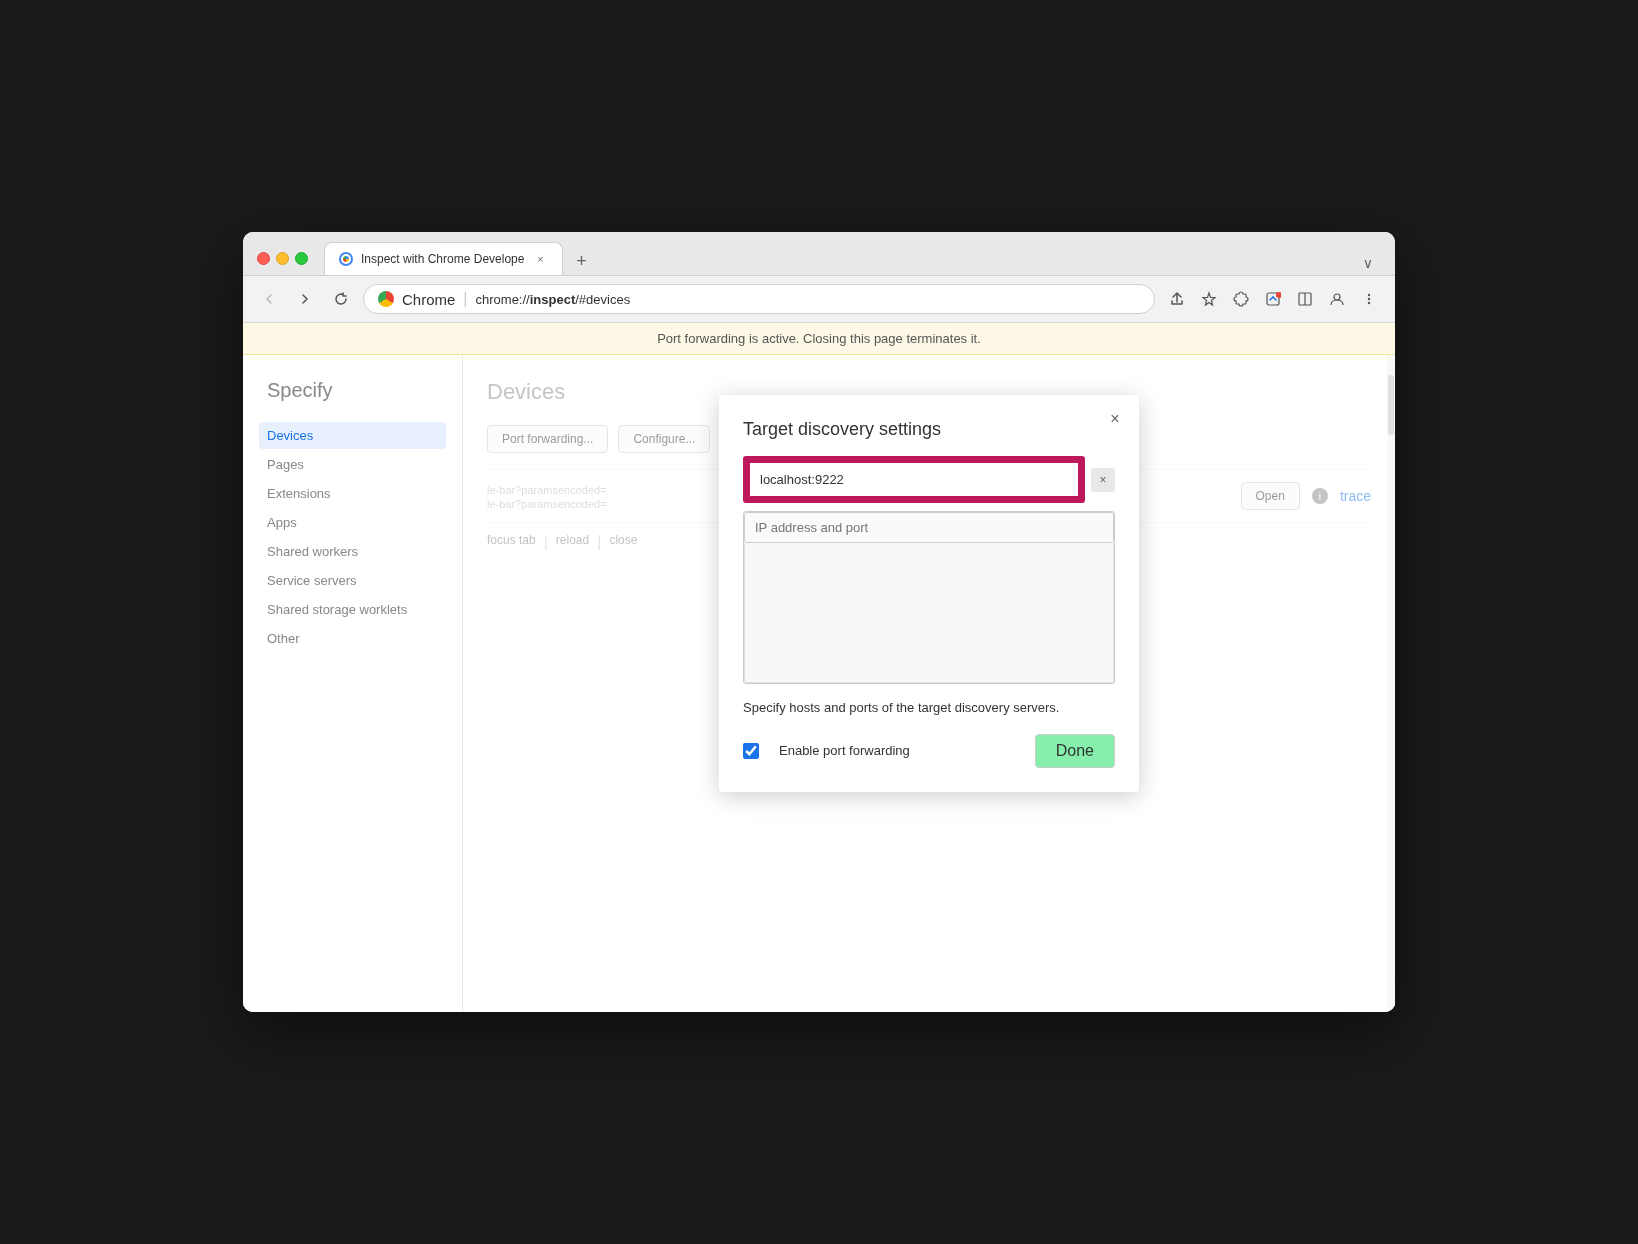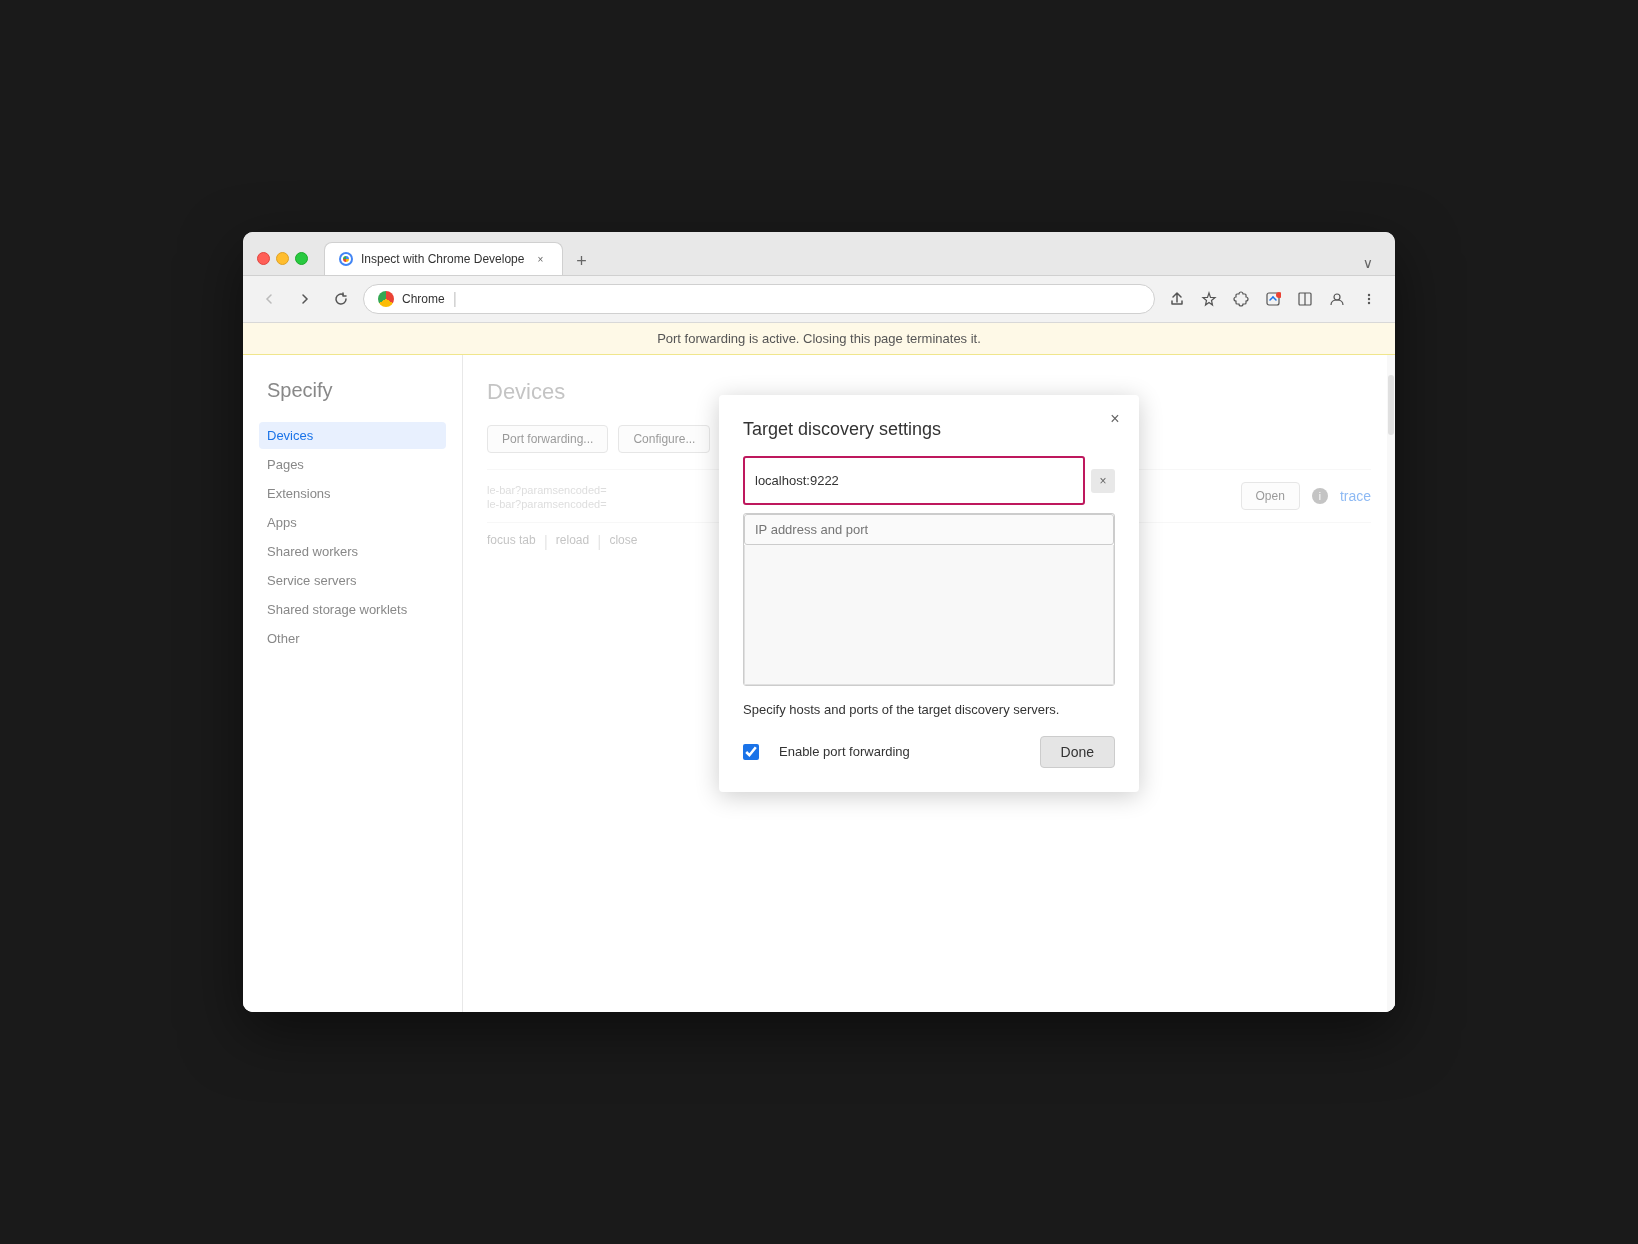--- a/index.html
+++ b/index.html
@@ -393,22 +393,22 @@
 
     .input-row {
       display: flex;
       align-items: center;
       gap: 6px;
       margin-bottom: 8px;
     }
 
     .host-input {
       flex: 1;
-      padding: 15px 10px;
-      border: 2px solid #be185d;
+      padding: 9px 10px;
+      border: 7px solid #be185d;
       border-radius: 3px;
       font-size: 13px;
       color: #333;
       outline: none;
     }
 
     .input-clear-btn {
       width: 24px;
       height: 24px;
       display: flex;
@@ -468,22 +468,22 @@
       width: 16px;
       height: 16px;
       accent-color: #1a73e8;
       cursor: pointer;
     }
 
     .done-btn {
       padding: 7px 20px;
       border: 1px solid #ccc;
       border-radius: 4px;
-      background: #e5e5e5;
-      font-size: 14px;
+      background: #86efac;
+      font-size: 16px;
       color: #333;
       cursor: pointer;
       font-weight: 500;
     }
 
     
     .bottom-actions {
       display: flex;
       gap: 8px;
       padding: 10px 0;
@@ -539,22 +539,25 @@
       </svg>
     </div>
     <div class="nav-btn">
       <svg width="14" height="14" viewBox="0 0 14 14" fill="none">
         <path d="M12 7A5 5 0 1 1 9 2.5" stroke="#555" stroke-width="1.5" stroke-linecap="round" fill="none"></path>
         <path d="M9 1V4H12" stroke="#555" stroke-width="1.5" stroke-linecap="round" stroke-linejoin="round" fill="none"></path>
       </svg>
     </div>
     <div class="address-bar-container">
       <div class="chrome-icon-small"></div>
-      <span style="font-size:12px;color:#333;">Chrome</span>
+      <span style="font-size:15px;color:#333;">Chrome</span>
       <span class="address-divider">|</span>
+      <span class="address-text">
+        chrome://<span class="address-bold">inspect</span>/#devices
+      </span>
     </div>
     <div class="nav-actions">
       <div class="nav-action-btn">
         <svg width="16" height="16" viewBox="0 0 16 16" fill="none">
           <path d="M8 2V11M4 6L8 2L12 6" stroke="#555" stroke-width="1.5" stroke-linecap="round" stroke-linejoin="round"></path>
           <path d="M3 10V13H13V10" stroke="#555" stroke-width="1.5" stroke-linecap="round" stroke-linejoin="round"></path>
         </svg>
       </div>
       <div class="nav-action-btn">
         <svg width="16" height="16" viewBox="0 0 16 16" fill="none">

